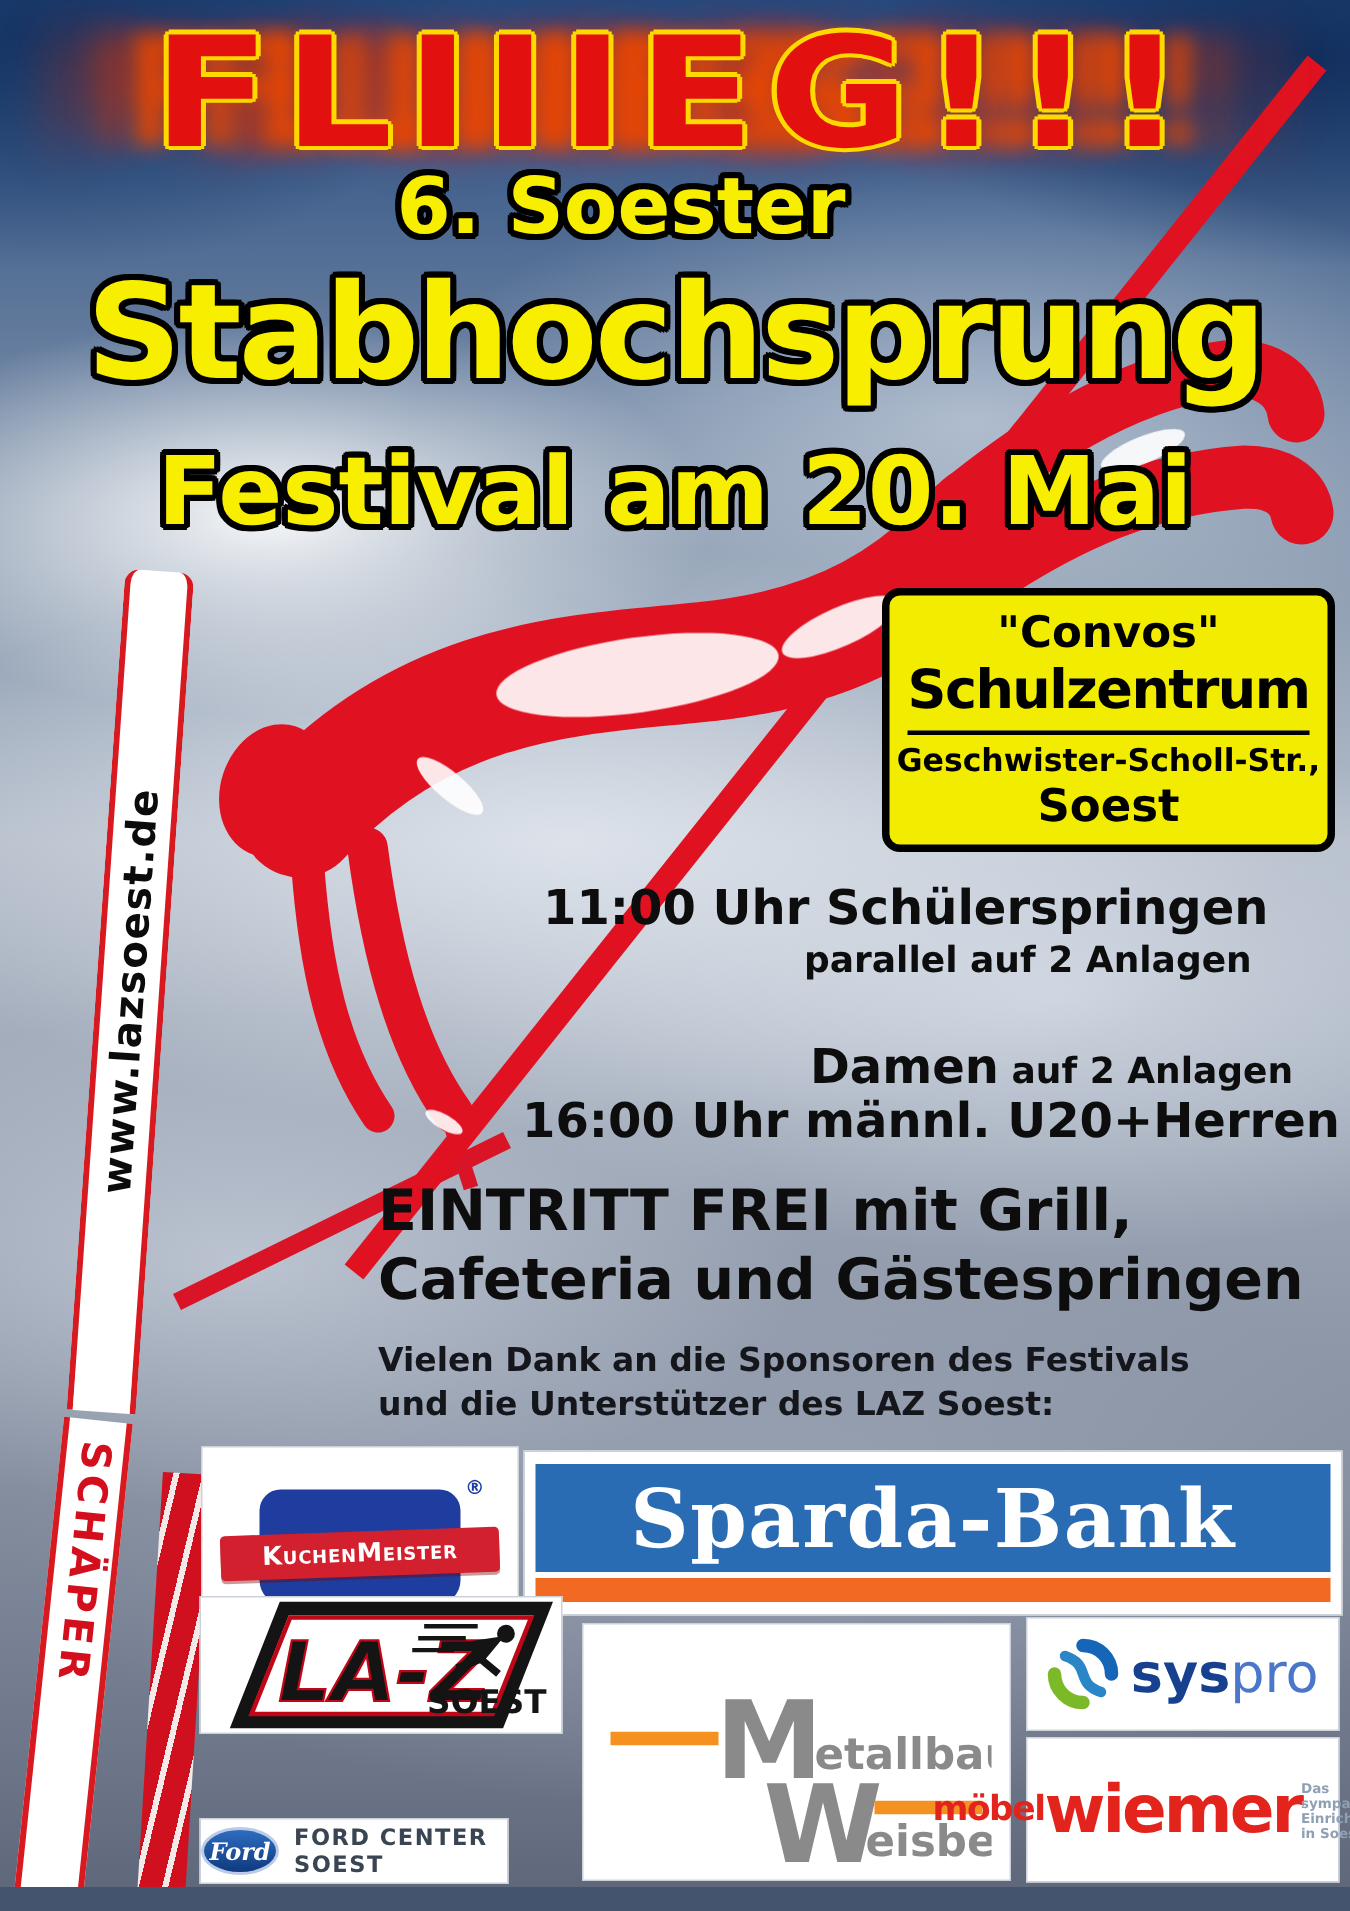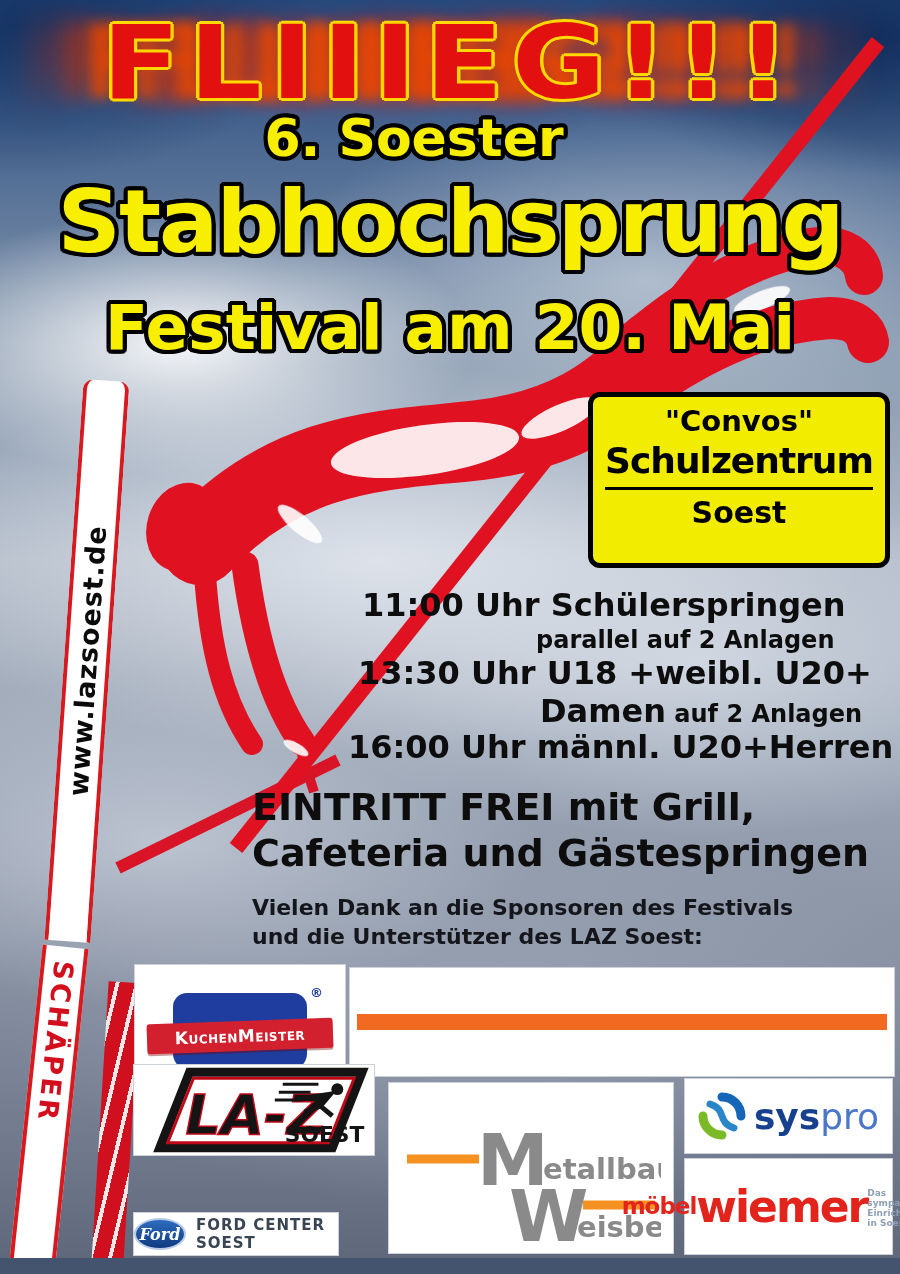--- a/index.html
+++ b/index.html
@@ -130,27 +130,27 @@
 
   <div class="t headline">FLIIIEG!!!</div>
   <div class="t subtitle ol4">6. Soester</div>
   <div class="t title ol4">Stabhochsprung</div>
   <div class="t dateline ol4">Festival am 20. Mai</div>
 
   <div class="venue">
     <div class="l1">"Convos"</div>
     <div class="l2">Schulzentrum</div>
     <div class="divider"></div>
+    <div class="l3">Geschwister-Scholl-Str.,</div>
     <div class="l4">Soest</div>
   </div>
 
   <div class="schedule">
     <div class="s1">11:00 Uhr Schülerspringen</div>
     <div class="s2">parallel auf 2 Anlagen</div>
-    <div class="s3">13:30 Uhr U18 +weibl. U20+</div>
     <div class="s4"><span>Damen</span><span class="small"> auf 2 Anlagen</span></div>
     <div class="s5">16:00 Uhr männl. U20+Herren</div>
   </div>
 
   <div class="admission">
     <div>EINTRITT FREI mit Grill,</div>
     <div>Cafeteria und Gästespringen</div>
   </div>
 
   <div class="thanks">
@@ -162,20 +162,23 @@
     <div class="km-wrap">
       <div class="km-shield"></div>
       <div class="km-reg">®</div>
       <div class="km-ribbon">
         <span>KuchenMeister</span>
       </div>
     </div>
   </div>
 
   <div class="sp sp-sparda">
+    <div class="sparda-blue">
+      <span>Sparda-Bank</span>
+    </div>
     <div class="sparda-orange"></div>
   </div>
 
   <div class="sp sp-laz">
     <svg width="242" height="92" viewBox="0 0 242 92">
       <polygon points="26,84 56,8 230,8 200,84" fill="#fff" stroke="#141414" stroke-width="9"></polygon>
       <polygon points="34,79 60,14 222,14 196,79" fill="none" stroke="#c00718" stroke-width="3"></polygon>
       <text x="52" y="70" font-family="DejaVu Sans, sans-serif" font-style="italic" font-weight="bold" font-size="56" fill="#141414" stroke="#c00718" stroke-width="1.5">LA-Z</text>
       <g>
         <circle cx="205" cy="25" r="6" fill="#141414"></circle>

